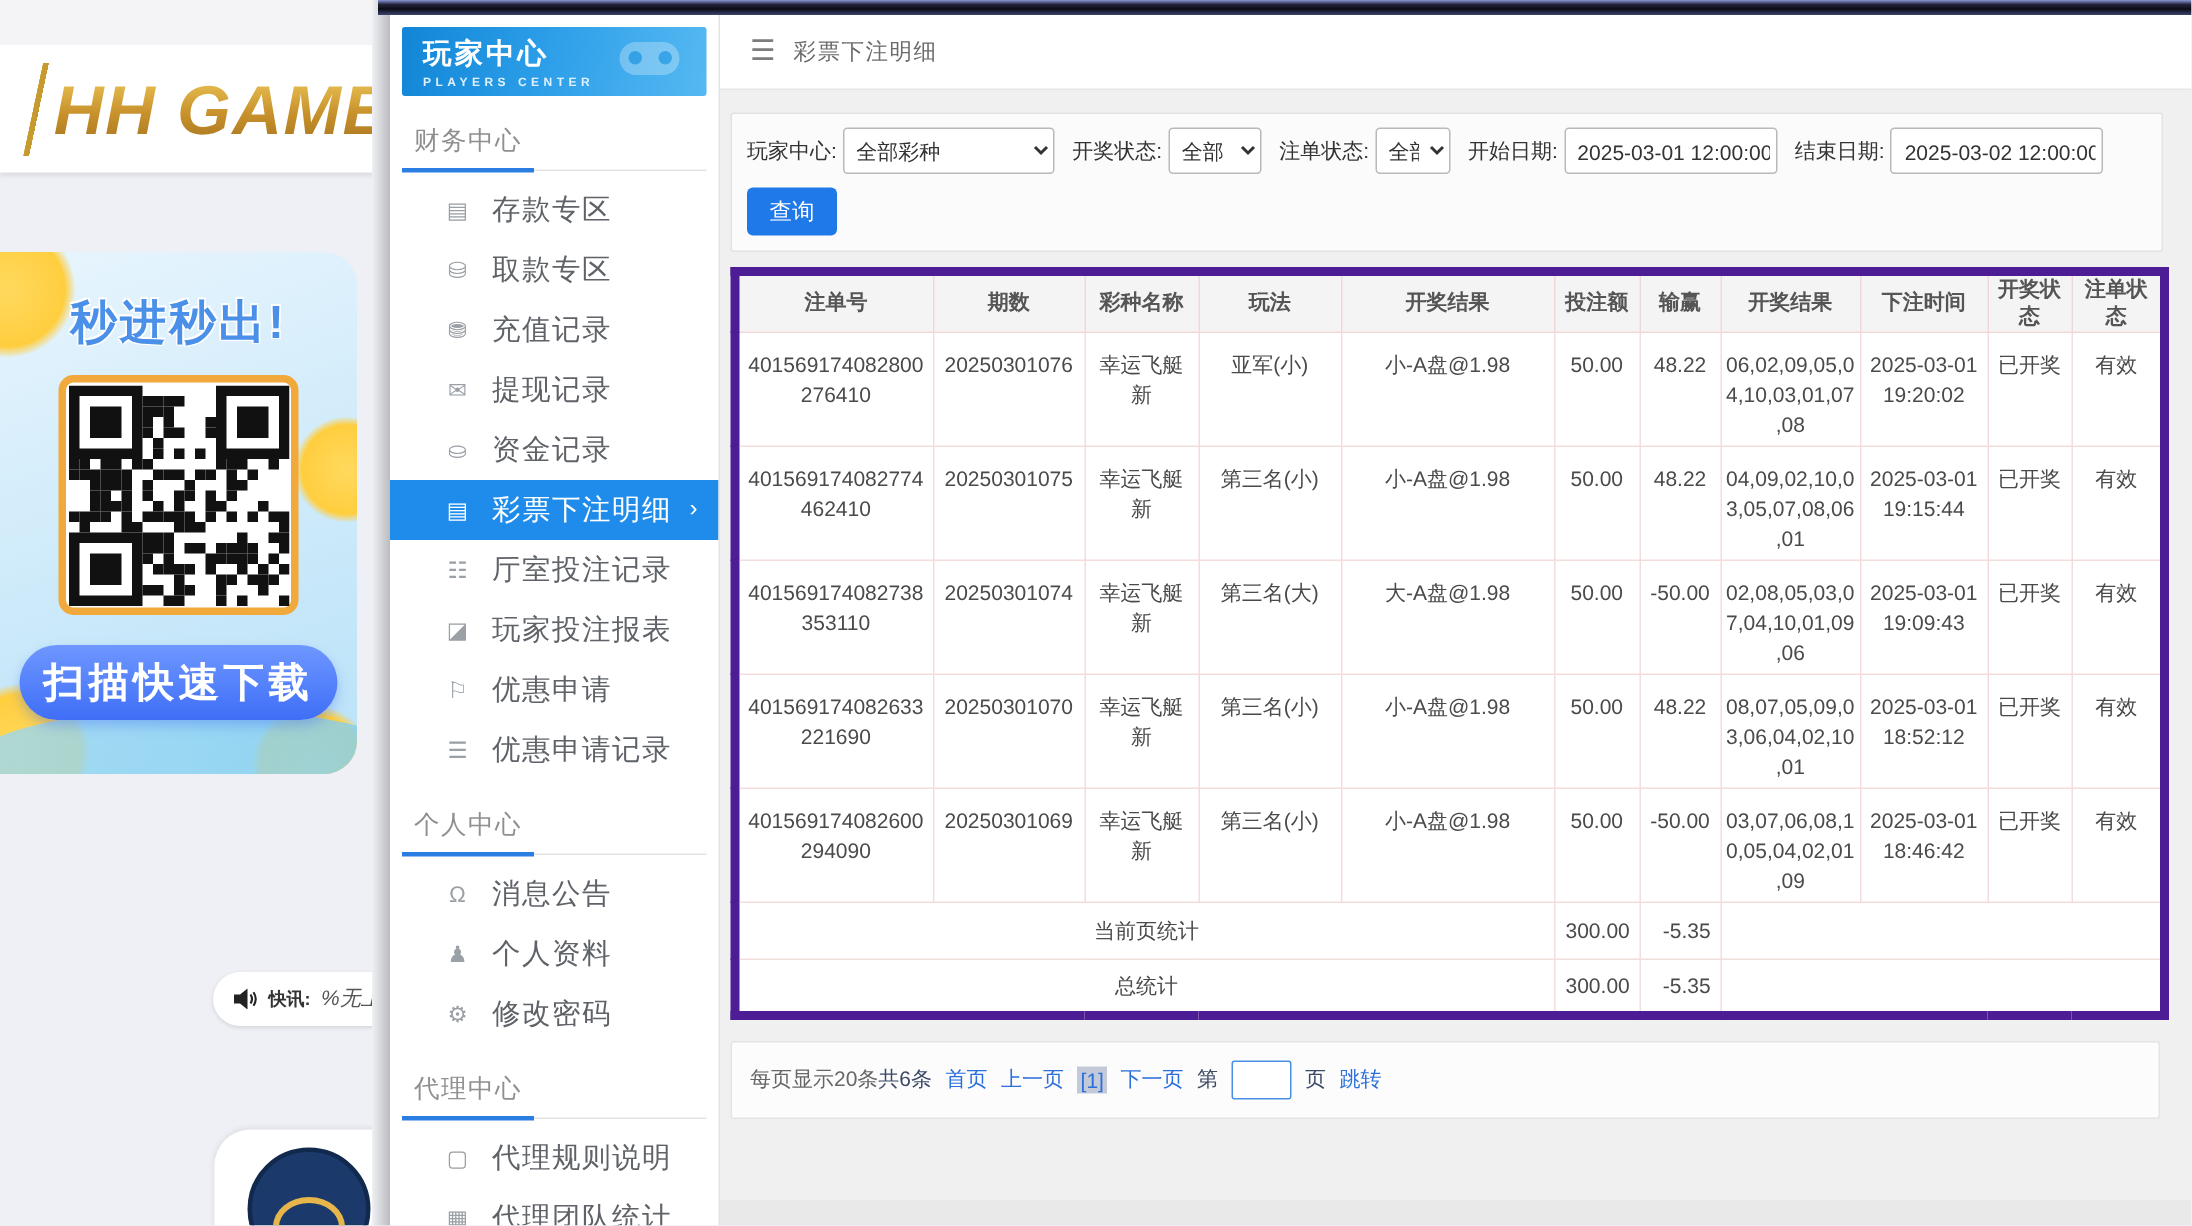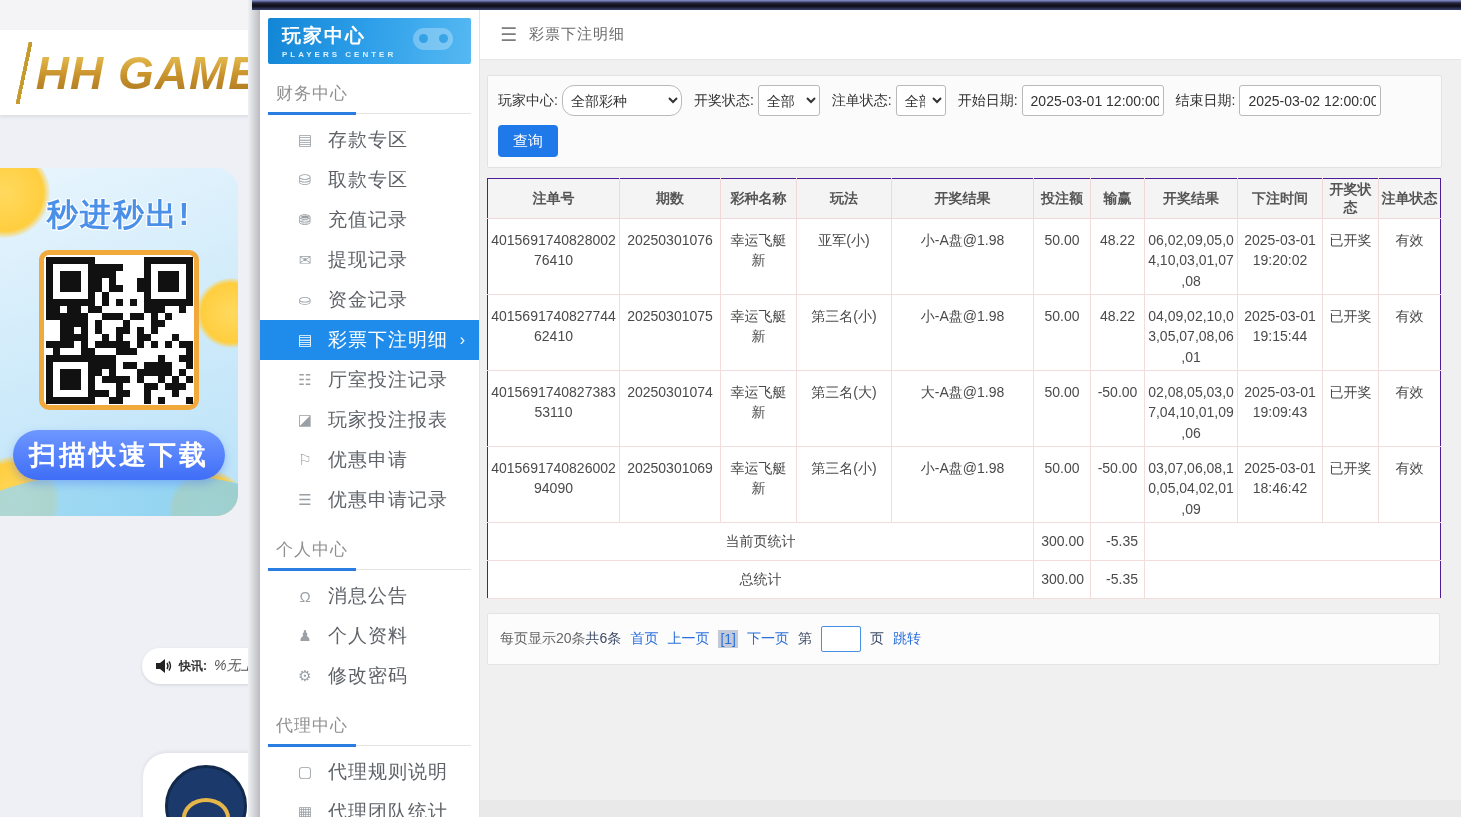--- a/index.html
+++ b/index.html
@@ -86,28 +86,28 @@
   .hamburger { font-size:19px; color:#7d7d7d; cursor:pointer; }
   .page-title { font-size:15px; color:#6b6b6b; letter-spacing:1px; }
 
   .filter-box { margin:15px 19px 0 7px; background:#fbfbfb; border:1px solid #e2e2e2; border-radius:2px;
     padding:9px 10px 10px 10px; }
   .filter-row { display:flex; align-items:center; flex-wrap:nowrap; }
   .f-label { font-size:14px; color:#333; margin:0 4px 0 12px; white-space:nowrap; }
   .f-label:first-child { margin-left:0; }
   select, .date-input { height:31px; border:1px solid #b9b9b9; border-radius:3px; background:#fff;
     font-size:14px; color:#333; font-family:"Liberation Sans","DejaVu Sans",sans-serif; padding:0 4px; }
-  select.w-lottery { width:120px;border-radius:12px; } select.w-draw { width:62px; } select.w-order { width:50px; }
+  select.w-lottery { width:141px; } select.w-draw { width:62px; } select.w-order { width:50px; }
   .date-input { width:142px; text-align:left; padding-left:8px; }
   .search-btn { margin-top:9px; height:32px; padding:0 15px; background:#2079e8; color:#fff; border:none;
     border-radius:4px; font-size:15px; cursor:pointer; font-family:"Liberation Sans","DejaVu Sans",sans-serif; }
 
   .table-wrap { margin:10px 19px 0 7px; }
   table.bets { width:953px; border-collapse:collapse; background:#fff; table-layout:fixed;
-    border:1px solid #4c1d95; }
+    border:6px solid #4c1d95; }
   table.bets th { height:40px; background:#f4f4f4; font-size:14px; font-weight:bold; color:#555;
     border-right:1px solid #f0d8d8; border-bottom:1px solid #f0d8d8; text-align:center; padding:0 2px; }
   table.bets td { font-size:14px; color:#4a4a4a; text-align:center; vertical-align:top;
     border-right:1px solid #f3dcdc; border-bottom:1px solid #f3dcdc; padding:11px 3px 0 3px;
     word-wrap:break-word; line-height:1.45; }
   table.bets th:last-child, table.bets td:last-child { border-right:none; }
   table.bets tr.data-row td { height:76px; }
   table.bets tr.summary-row td { height:38px; vertical-align:middle; padding:0 6px; }
   table.bets tr.summary-row td.num { text-align:right; }
 
@@ -493,20 +493,33 @@
               <td>第三名(大)</td>
               <td>大-A盘@1.98</td>
               <td>50.00</td>
               <td>-50.00</td>
               <td>02,08,05,03,07,04,10,01,09,06</td>
               <td>2025-03-01 19:09:43</td>
               <td>已开奖</td>
               <td>有效</td>
             </tr>
             <tr class="data-row">
+              <td>401569174082633221690</td>
+              <td>20250301070</td>
+              <td>幸运飞艇新</td>
+              <td>第三名(小)</td>
+              <td>小-A盘@1.98</td>
+              <td>50.00</td>
+              <td>48.22</td>
+              <td>08,07,05,09,03,06,04,02,10,01</td>
+              <td>2025-03-01 18:52:12</td>
+              <td>已开奖</td>
+              <td>有效</td>
+            </tr>
+            <tr class="data-row">
               <td>401569174082600294090</td>
               <td>20250301069</td>
               <td>幸运飞艇新</td>
               <td>第三名(小)</td>
               <td>小-A盘@1.98</td>
               <td>50.00</td>
               <td>-50.00</td>
               <td>03,07,06,08,10,05,04,02,01,09</td>
               <td>2025-03-01 18:46:42</td>
               <td>已开奖</td>

